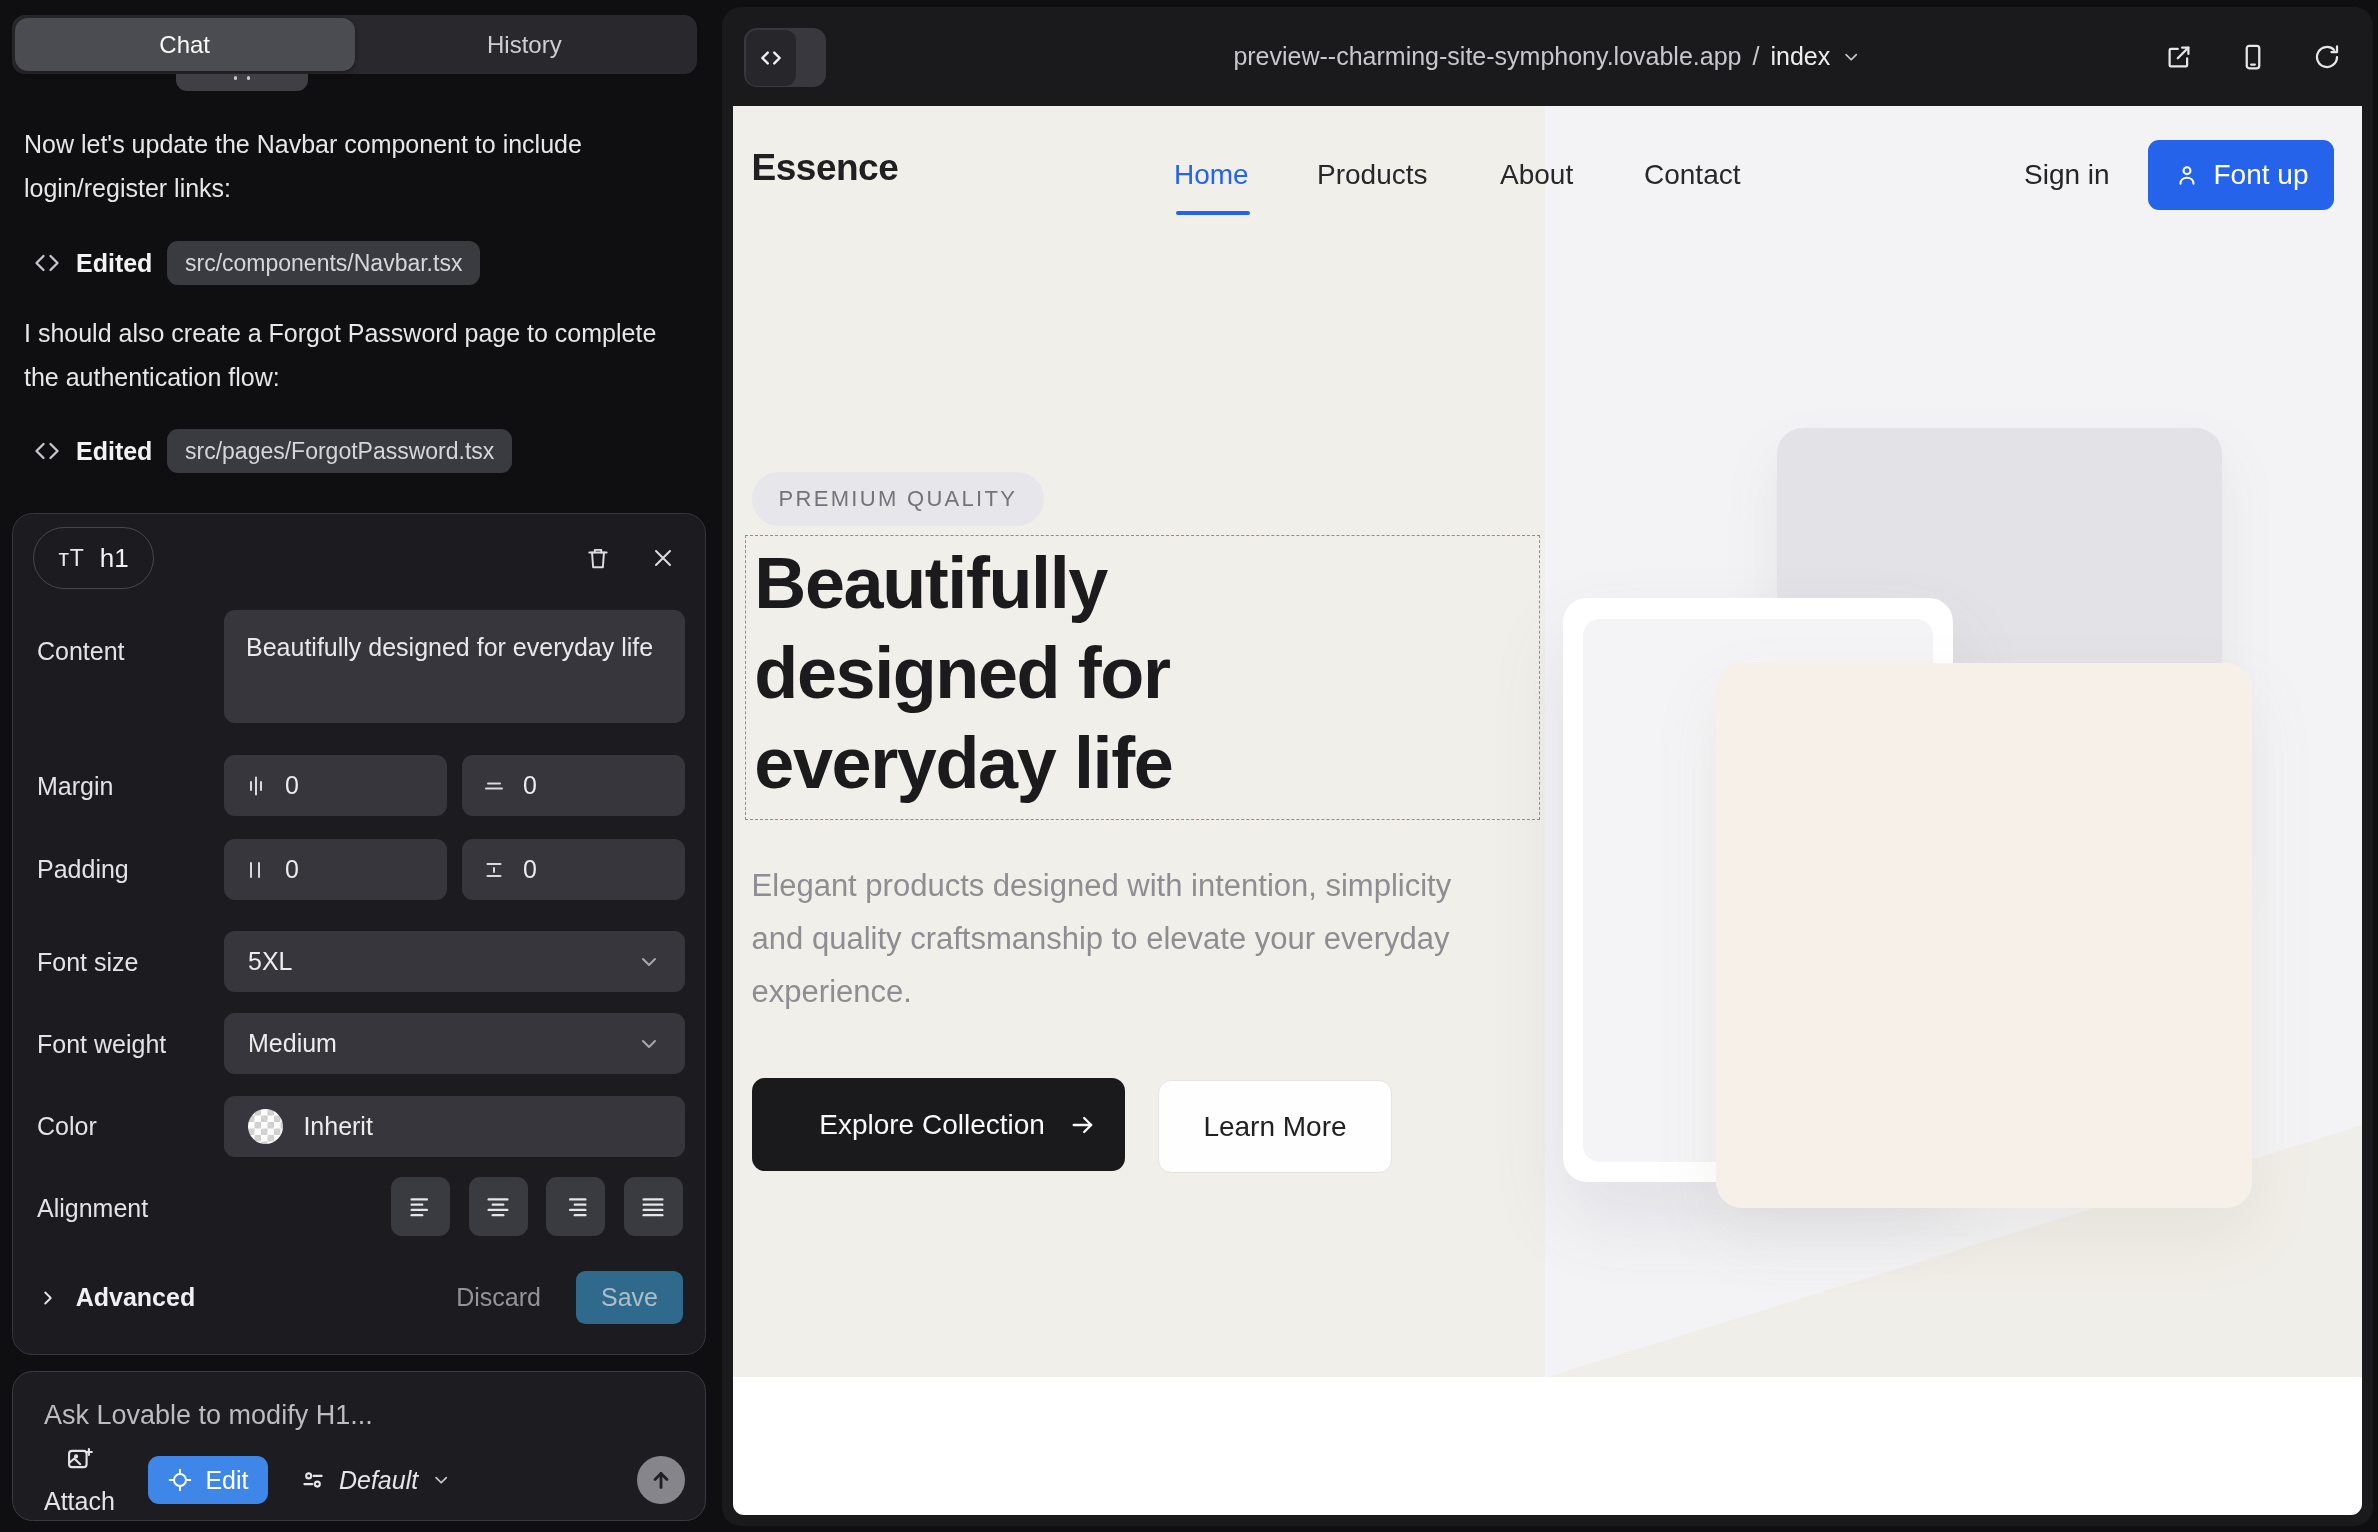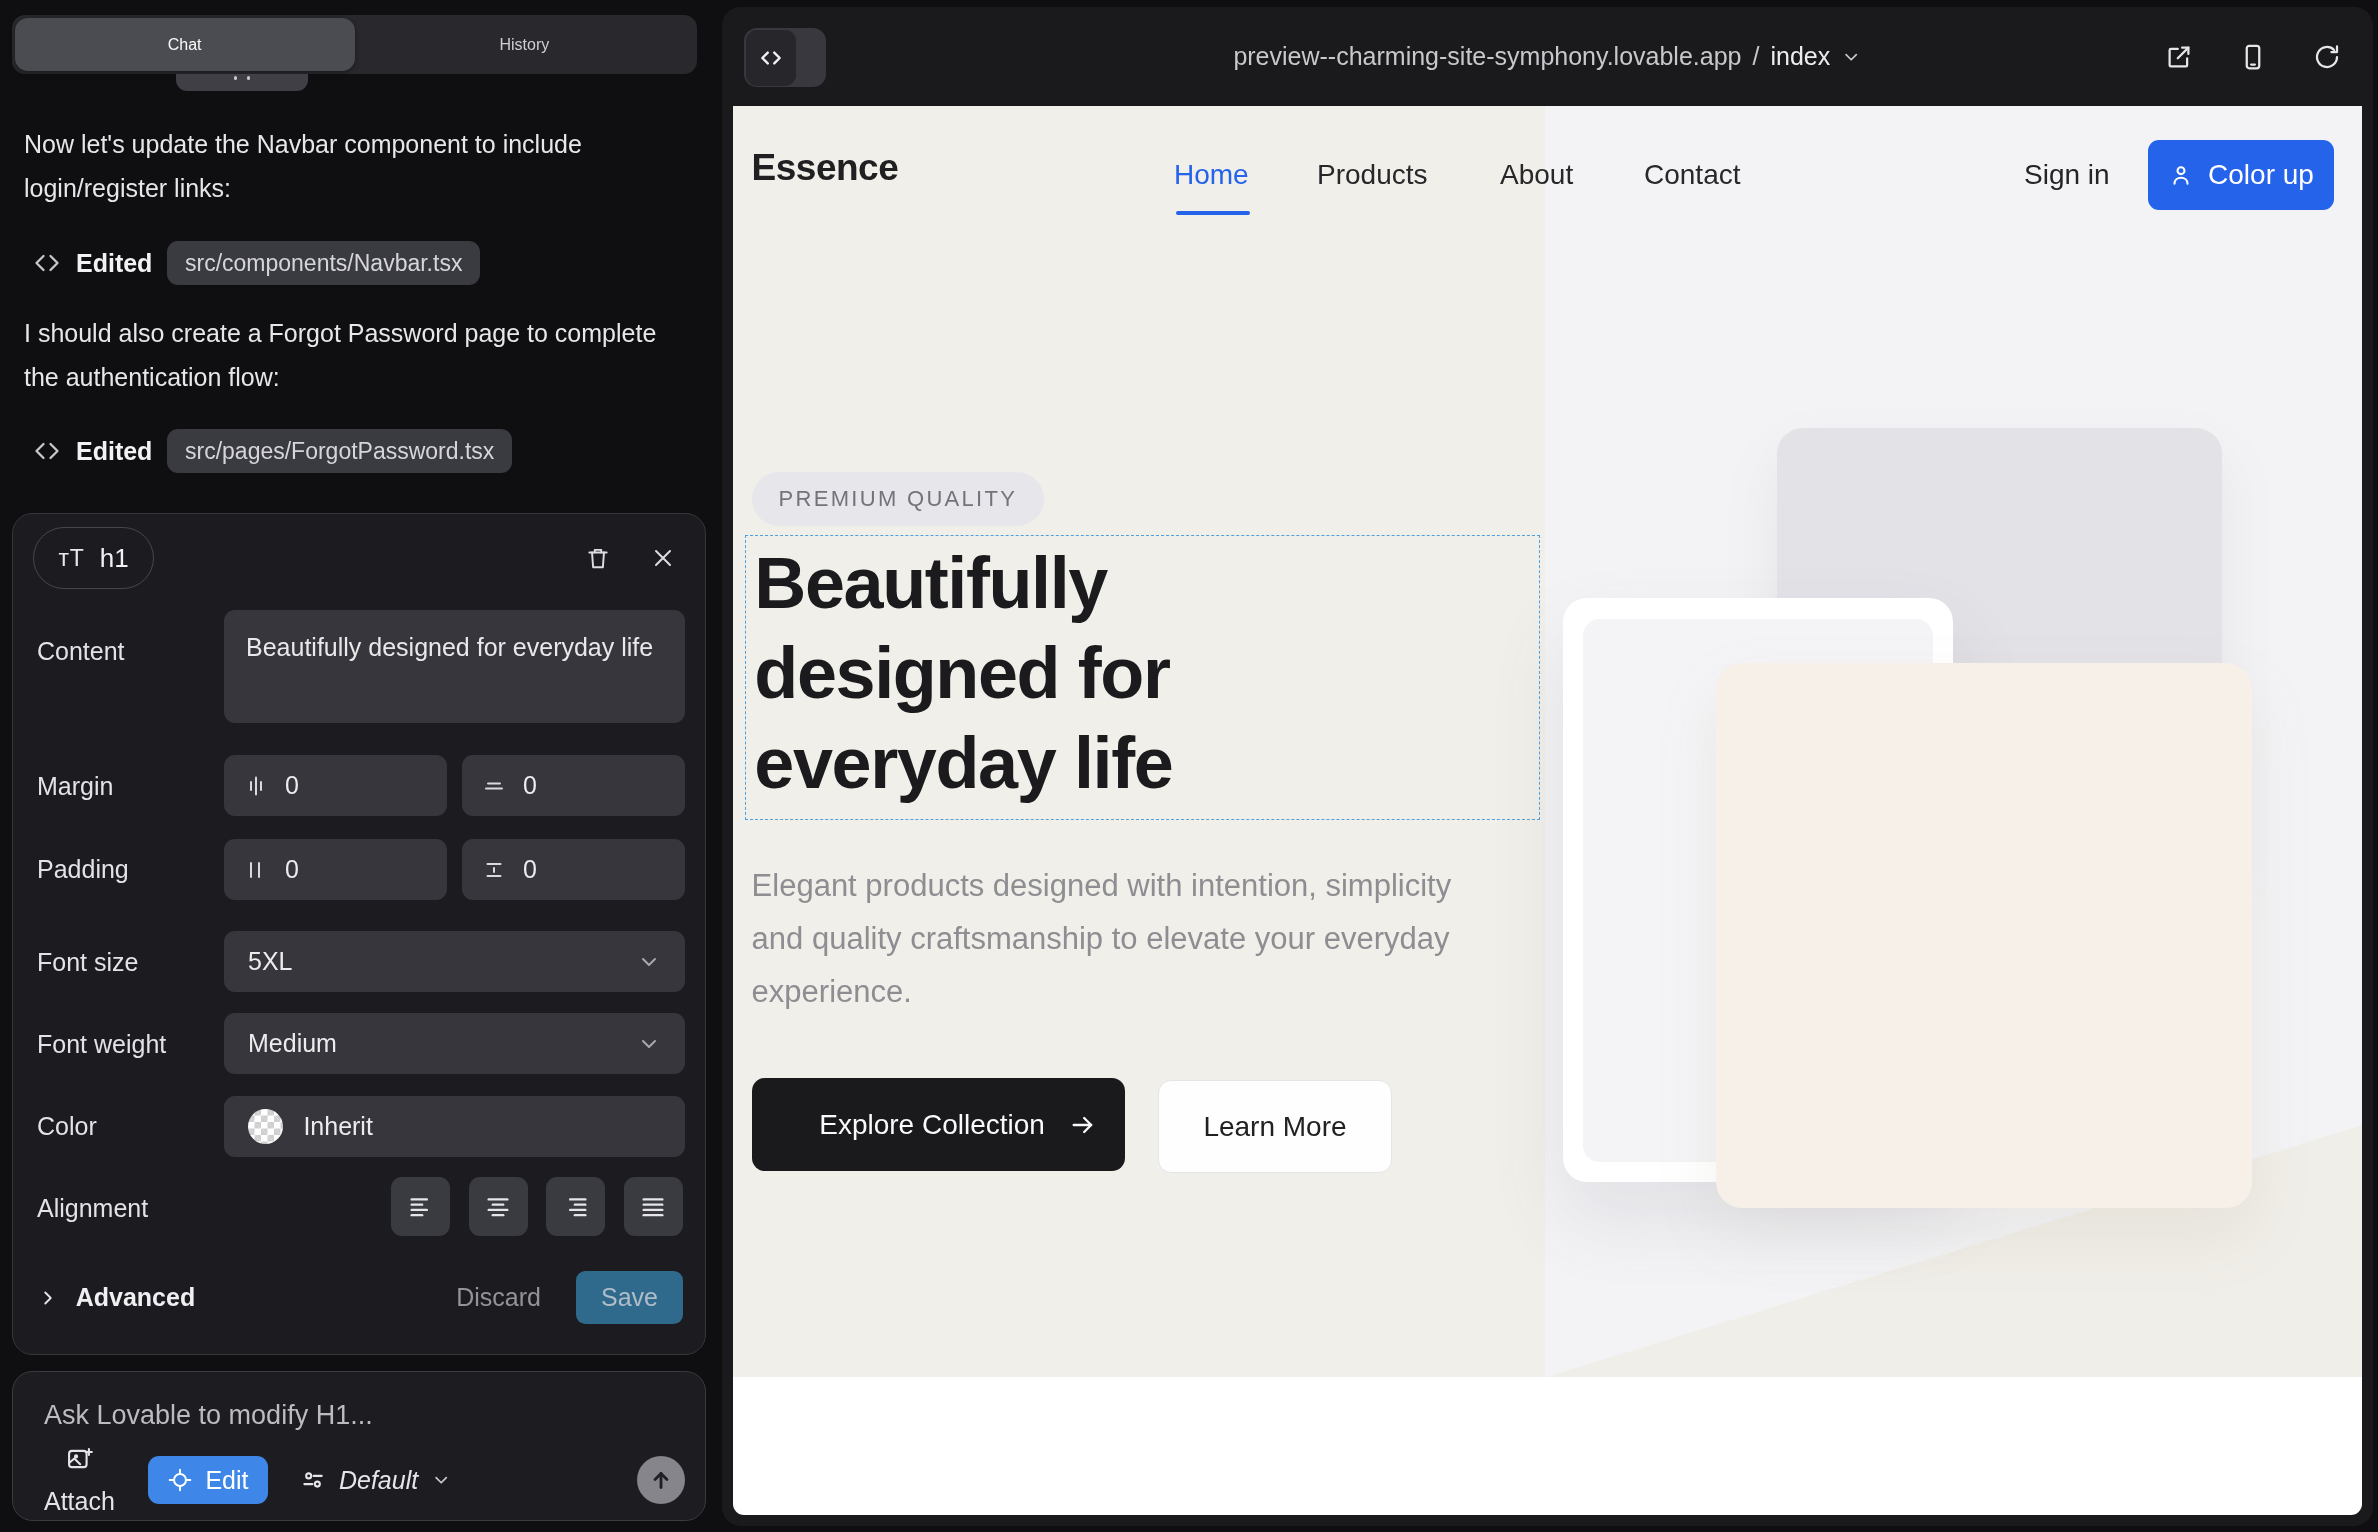--- a/index.html
+++ b/index.html
@@ -4,21 +4,21 @@
 <style>
   * { margin:0; padding:0; box-sizing:border-box; }
   html,body { background:#000; }
   body { font-family:"Liberation Sans", sans-serif; }
   .app { position:relative; width:2378px; height:1532px; background:#0F0F11; overflow:hidden; }
 
   
   .chat-col { position:absolute; left:0; top:0; width:719px; height:1532px; background:#0F0F11; }
 
   .tabs { position:absolute; left:12px; top:15px; width:685px; height:59px; background:#29292D; border-radius:13px; display:flex; padding:2.8px; }
-  .tab { flex:1; display:flex; align-items:center; justify-content:center; font-size:16px; color:#CFCFD2; border-radius:13px; cursor:pointer; }
+  .tab { flex:1; display:flex; align-items:center; justify-content:center; font-size:24px; color:#CFCFD2; border-radius:13px; cursor:pointer; }
   .tab.active { background:#4B4B52; color:#FAFAFA; font-weight:500; box-shadow:0 1.9px 5.6px rgba(0,0,0,.35); }
 
   .scroll-pill { position:absolute; left:176px; top:74px; width:132px; height:16.7px; background:#3F3F45; border-radius:0 0 11px 11px; display:flex; align-items:flex-start; justify-content:center; gap:9.3px; padding-top:1.9px; }
   .scroll-pill i { width:3.7px; height:3.7px; border-radius:50%; background:#C9C9CD; }
 
   .msg { position:absolute; left:24px; width:654px; font-size:25px; line-height:44px; color:#E7E7E9; }
   .msg1 { top:122px; } .msg2 { top:311px; }
 
   .edited-row { position:absolute; left:33px; display:flex; align-items:center; gap:15px; height:48px; }
   .edited-row1 { top:239px; } .edited-row2 { top:427px; }
@@ -422,21 +422,21 @@
         <div class="nav-link nav-about">About</div>
         <div class="nav-link nav-contact">Contact</div>
         <div class="sign-in">Sign in</div>
         <div class="sign-up">
           <span class="icon">
             <svg width="26" height="26" viewBox="0 0 24 24" fill="none" stroke="#FFFFFF" stroke-width="1.9" stroke-linecap="round" stroke-linejoin="round">
                 <circle cx="12" cy="8" r="3.2"></circle>
                 <path d="M6 20c0-3.3 2.7-5.5 6-5.5s6 2.2 6 5.5"></path>
               </svg>
           </span>
-          <span>Color up</span>
+          <span>Font up</span>
         </div>
       </div>
 
       <div class="badge">PREMIUM QUALITY</div>
 
       <div class="selection-box">
         <div class="hero-heading">
           <div>Beautifully</div>
           <div>designed for</div>
           <div>everyday life</div>

